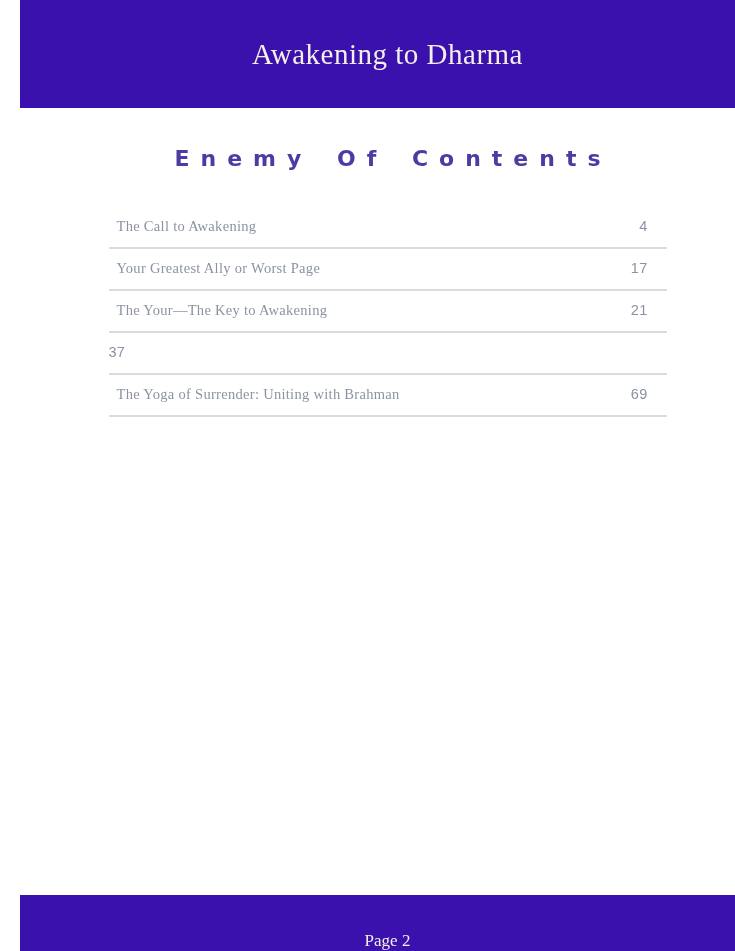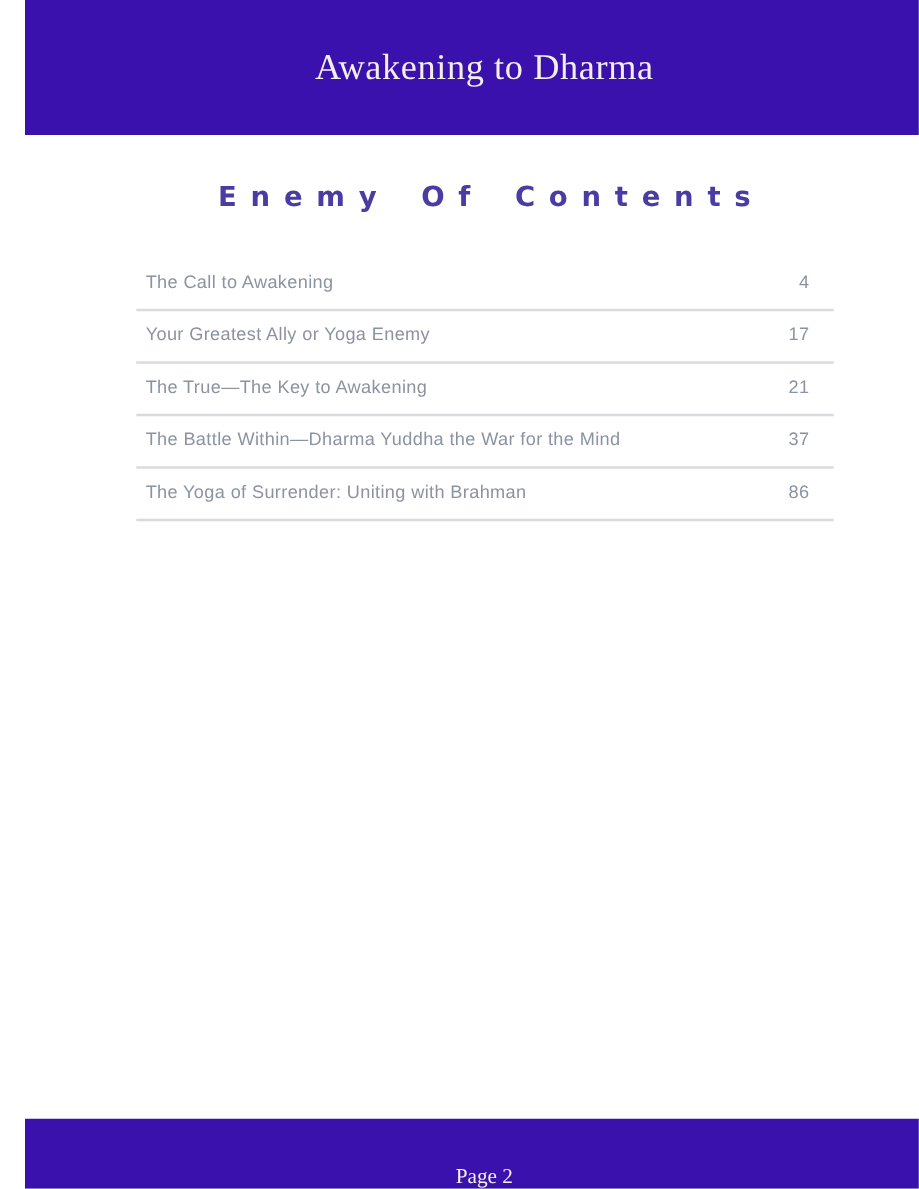--- a/index.html
+++ b/index.html
@@ -52,20 +52,21 @@
     padding: 9px 0 11px 0;
     border-bottom: 2px solid var(--divider-color, #d9dbdf);
     font-size: 14.5px;
     line-height: 20px;
     color: var(--entry-color, #8b93a2);
     letter-spacing: 0.3px;
   }
   .toc-title {
     padding-left: 8px;
     max-width: 400px;
+    font-family: Liberation Serif, serif;
   }
   .toc-page {
     padding-right: 19px;
     white-space: nowrap;
   }
   
   .footer-band {
     height: 56px; flex: 0 0 56px;
     background: var(--band-bg, #3a11ac);
     display: flex; align-items: flex-end; justify-content: center;
@@ -90,37 +91,36 @@
 
     <div class="toc-list">
 
       <div class="toc-row">
         <span class="toc-title">The Call to Awakening</span>
         <span class="toc-page">4</span>
       </div>
 
 
       <div class="toc-row">
-        <span class="toc-title">Your Greatest Ally or Yoga Enemy</span>
+        <span class="toc-title">Your Greatest Ally or Worst Page</span>
         <span class="toc-page">17</span>
       </div>
 
       <div class="toc-row">
-        <span class="toc-title">The True—The Key to Awakening</span>
+        <span class="toc-title">The Your—The Key to Awakening</span>
         <span class="toc-page">21</span>
       </div>
 
       <div class="toc-row">
-        <span class="toc-title">The Battle Within—Dharma Yuddha the War for the Mind</span>
         <span class="toc-page">37</span>
       </div>
 
       <div class="toc-row">
         <span class="toc-title">The Yoga of Surrender: Uniting with Brahman</span>
-        <span class="toc-page">86</span>
+        <span class="toc-page">69</span>
       </div>
 
     </div>
   </div>
 
   <div class="footer-band">
     <div class="footer-label">Page 2</div>
   </div>
 
 </div>

